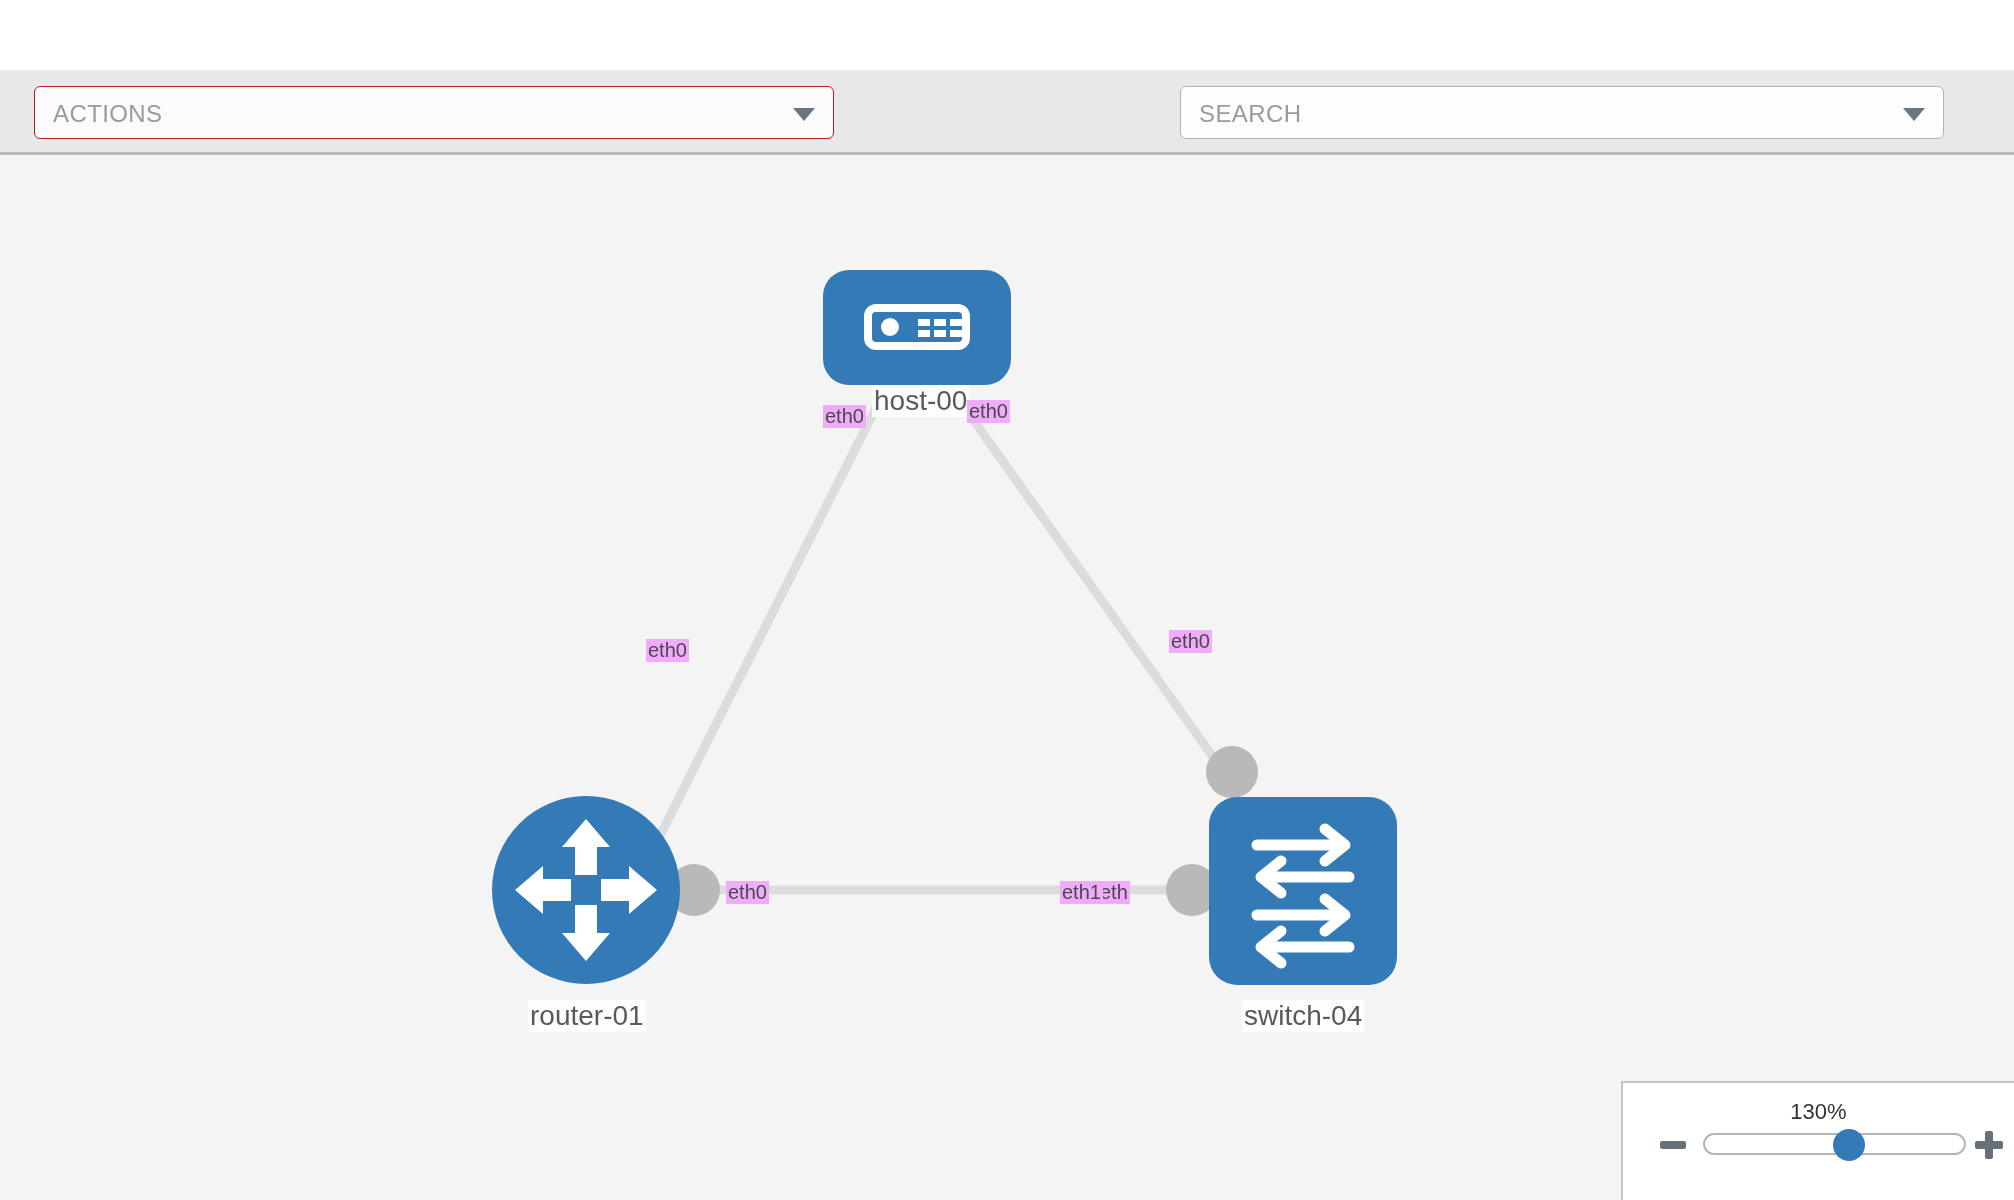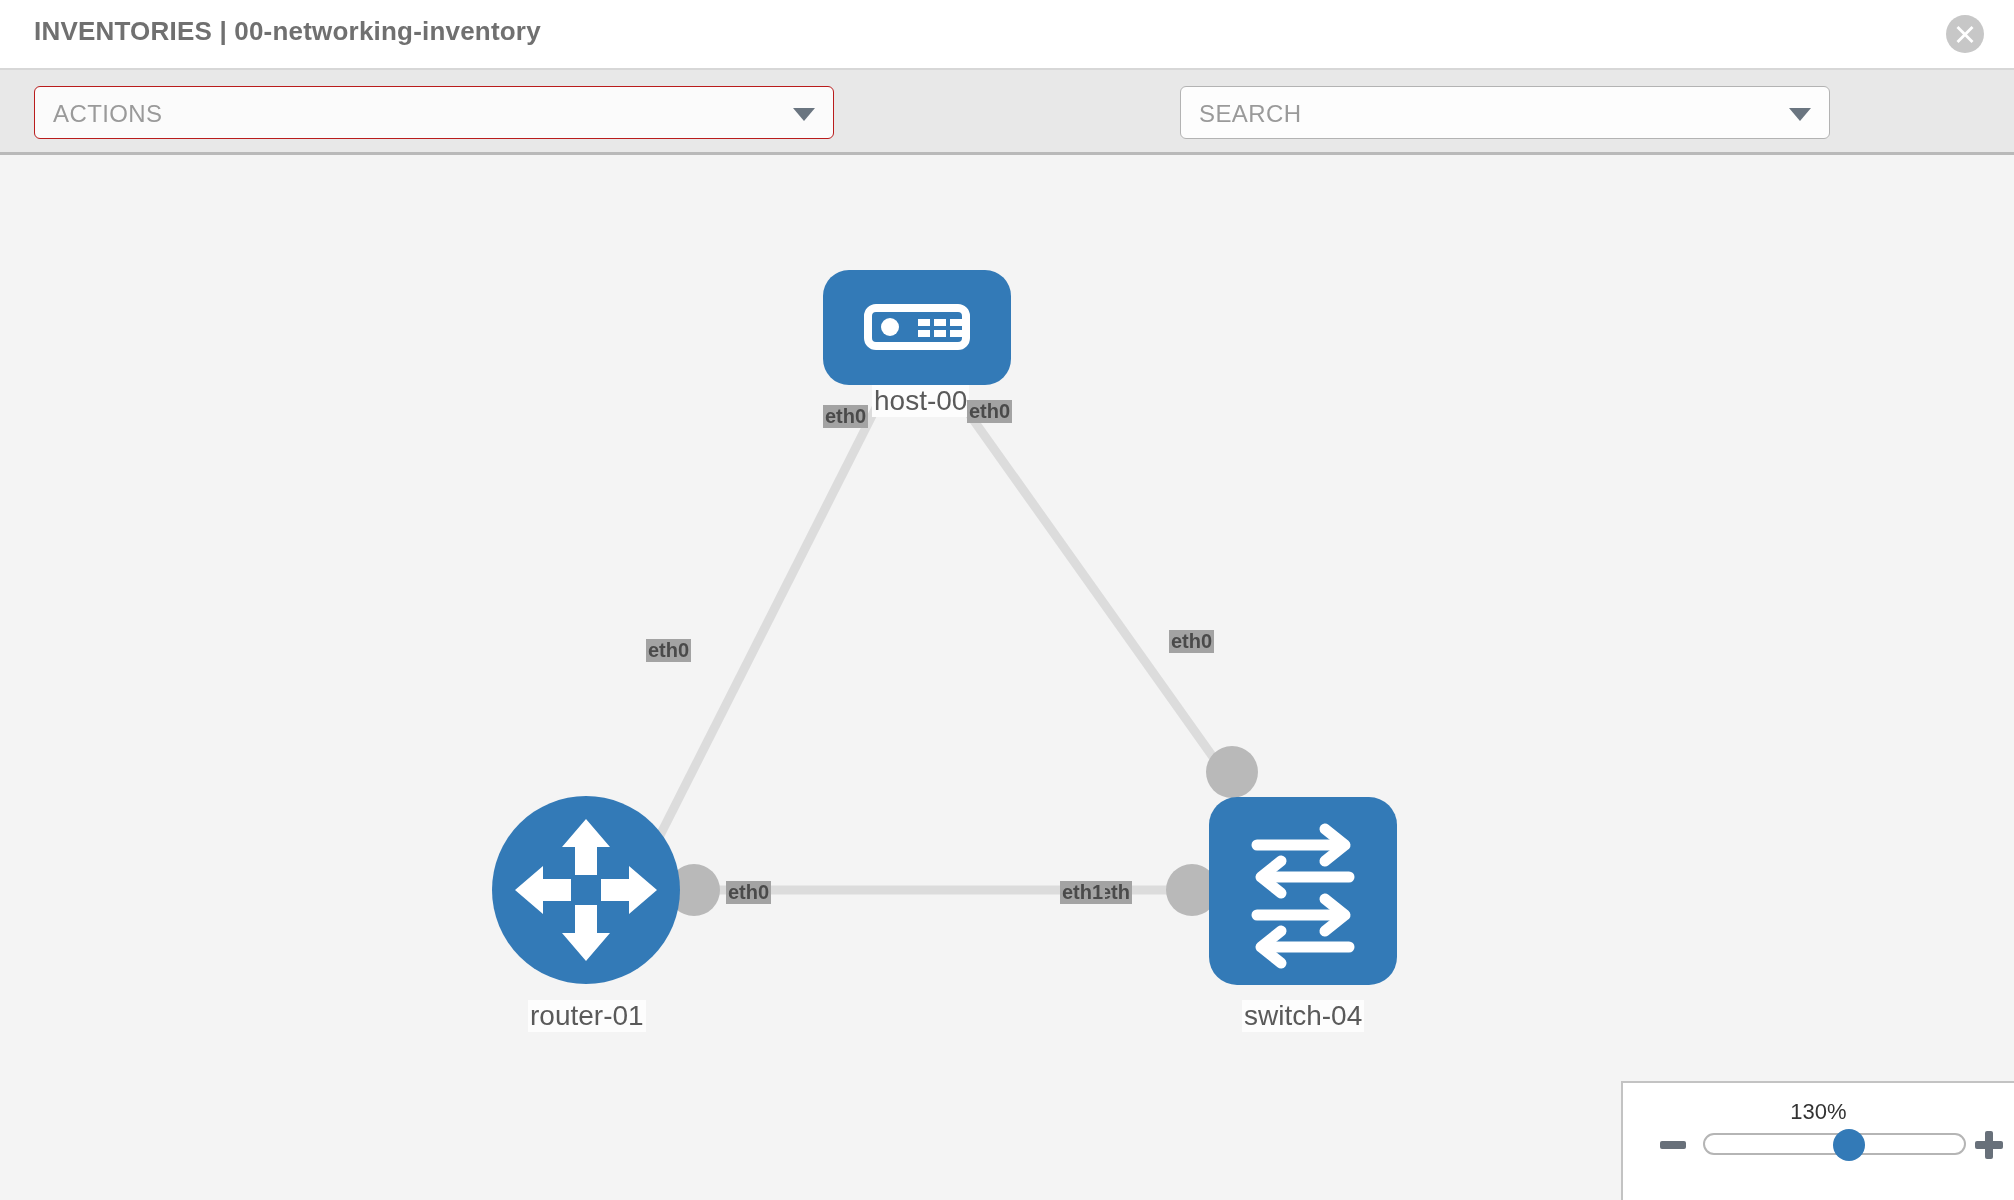--- a/index.html
+++ b/index.html
@@ -102,21 +102,21 @@
     height: 46px;
     cursor: pointer;
   }
   .tool-icon.wrench { left: 1037px; top: 90px; }
   .tool-icon.key    { left: 1105px; top: 90px; }
 
   .search-box {
     position: absolute;
     left: 1180px;
     top: 16px;
-    width: 650px;
+    width: 764px;
     height: 53px;
     background: #fdfdfd;
     border: 1px solid #b3b3b3;
     border-radius: 6px;
     box-sizing: border-box;
     cursor: text;
   }
   .search-box .sel-label {
     position: absolute;
     left: 18px;
@@ -143,24 +143,23 @@
     font-size: 28px;
     color: #5a5a5a;
     background: #fdfdfd;
     padding: 0 2px;
     white-space: nowrap;
   }
   .edge-label {
     position: absolute;
     font-size: 20px;
     color: #4a4a4a;
-    background: #a3a3a3;
+    background: #f0abfc;
     padding: 0 2px;
     white-space: nowrap;
-    font-weight: bold;
   }
 
   
   .zoom-panel {
     position: absolute;
     left: 1621px;
     top: 1081px;
     width: 393px;
     height: 119px;
     background: #ffffff;
@@ -225,28 +224,20 @@
     border-radius: 2px;
   }
   .zoom-plus::before { left: 0; top: 10px; width: 28px; height: 8px; }
   .zoom-plus::after  { left: 10px; top: 0; width: 8px; height: 28px; }
 </style>
 </head>
 <body>
 
 <div id="app">
 
-  <div class="header">
-    <div class="page-title">INVENTORIES | 00-networking-inventory</div>
-    <div class="close-btn">
-      <svg width="38" height="38" viewBox="0 0 38 38">
-        <path d="M12.5 11 L19 17.5 L25.5 11 L27.5 13 L21 19.5 L27.5 26 L25.5 28 L19 21.5 L12.5 28 L10.5 26 L17 19.5 L10.5 13 Z" fill="#ffffff"></path>
-      </svg>
-    </div>
-  </div>
 
   <div class="toolbar">
 
     <div class="actions-select">
       <span class="sel-label">ACTIONS</span>
       <span class="caret"></span>
     </div>
 
     <div class="tool-icon wrench">
       <svg width="46" height="46" viewBox="0 0 46 46">

